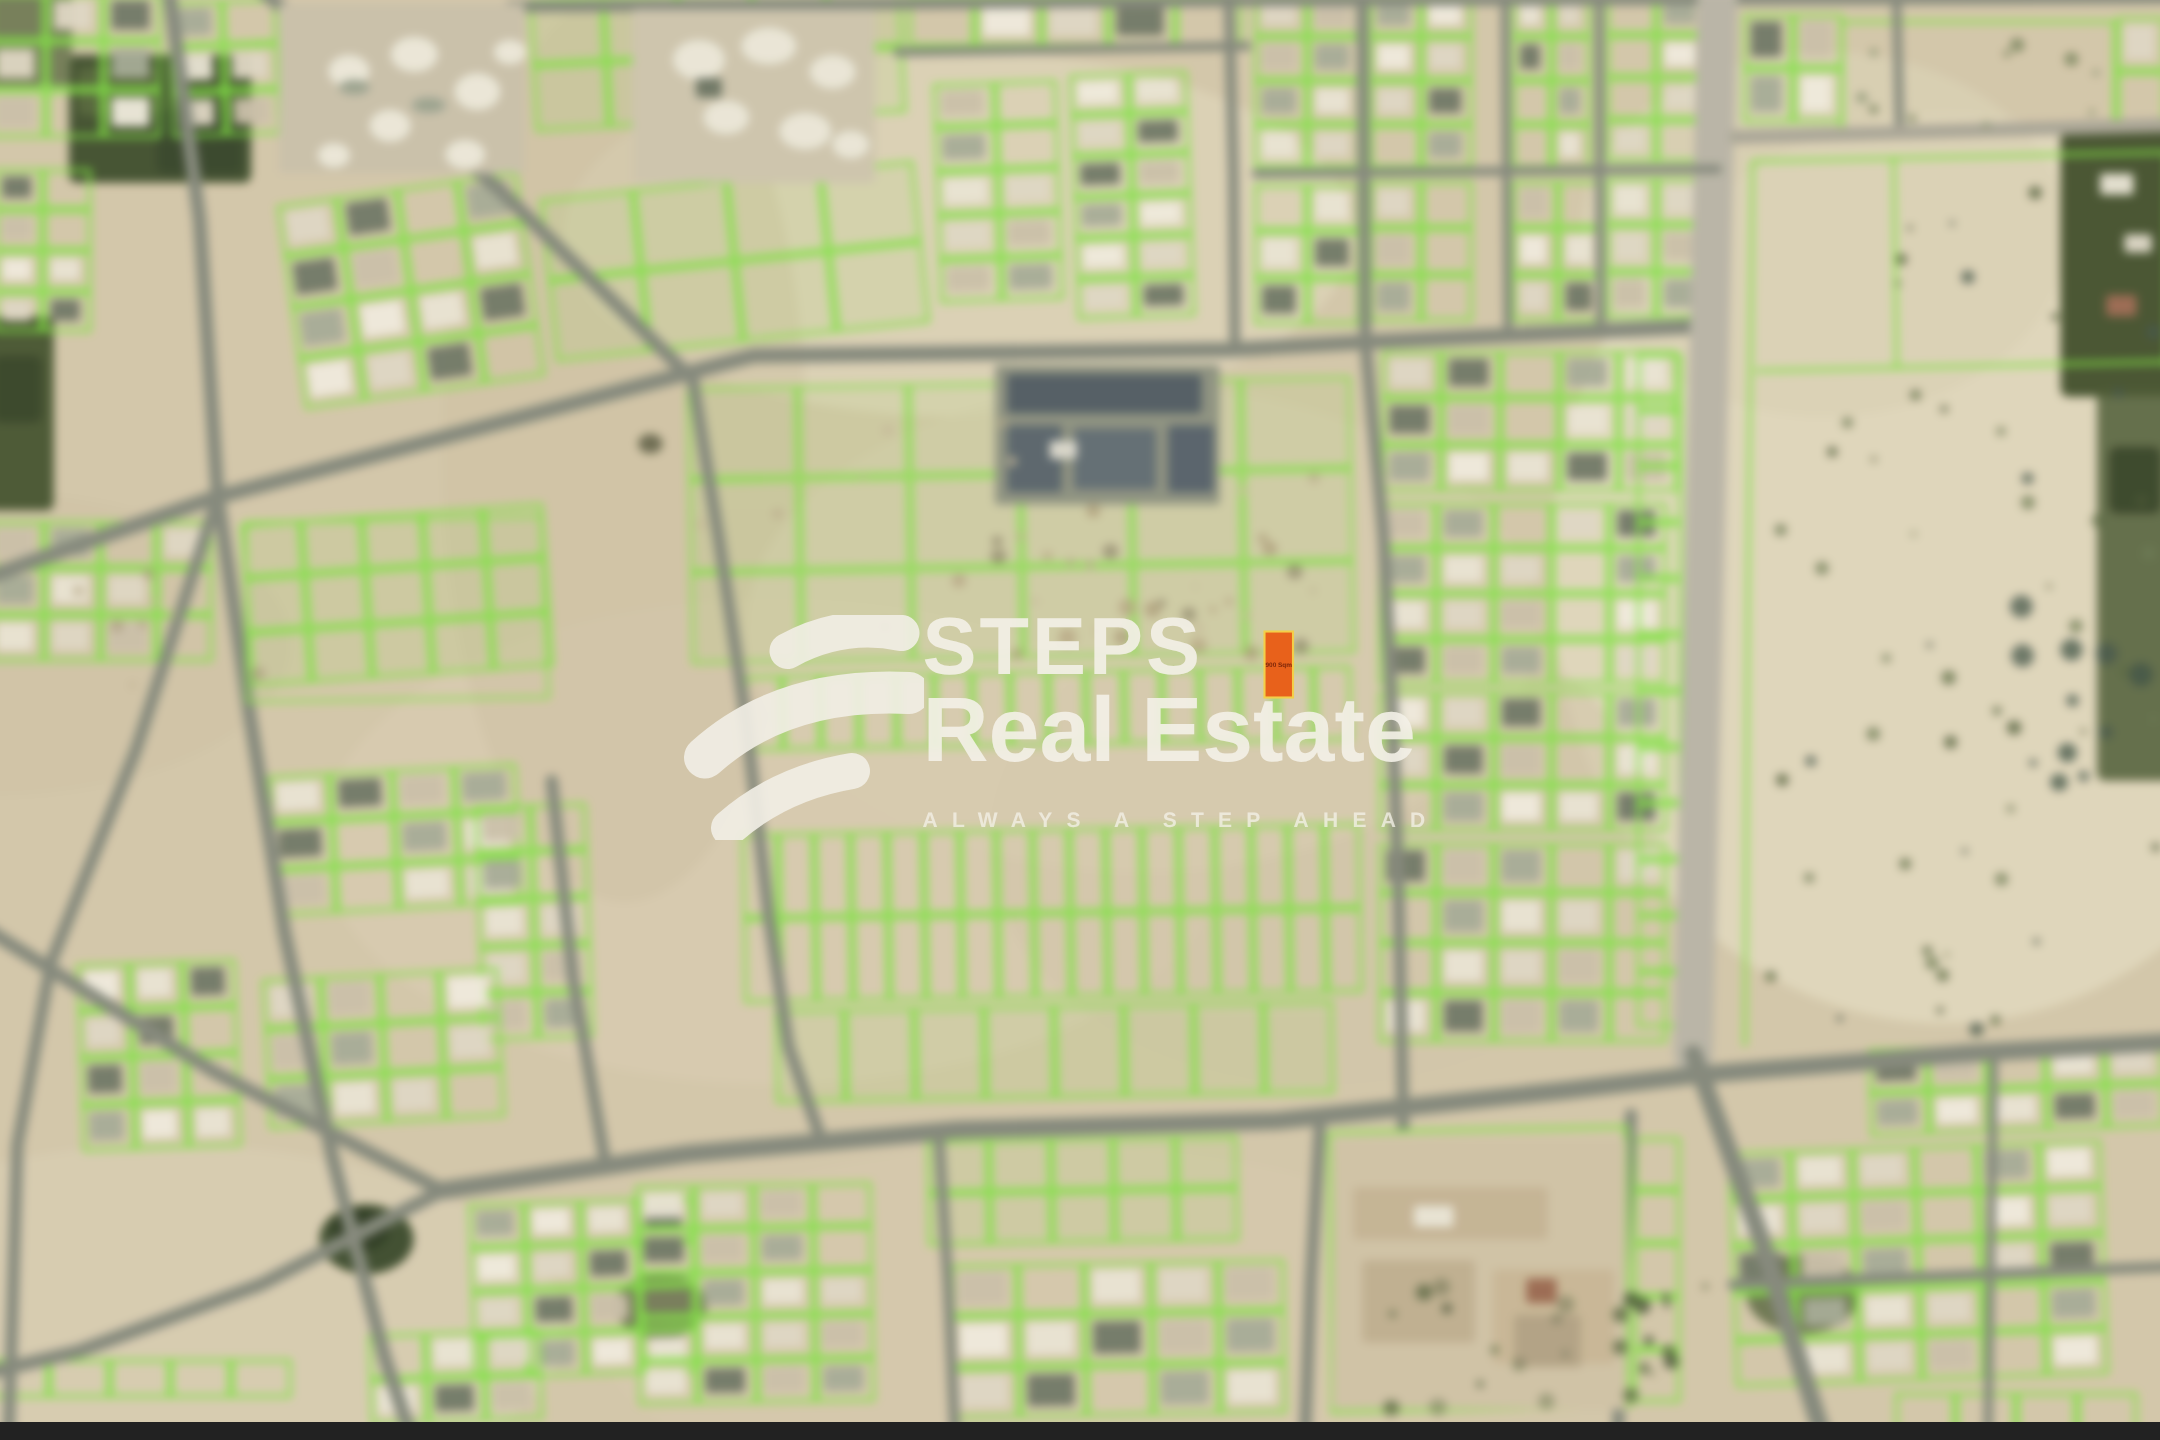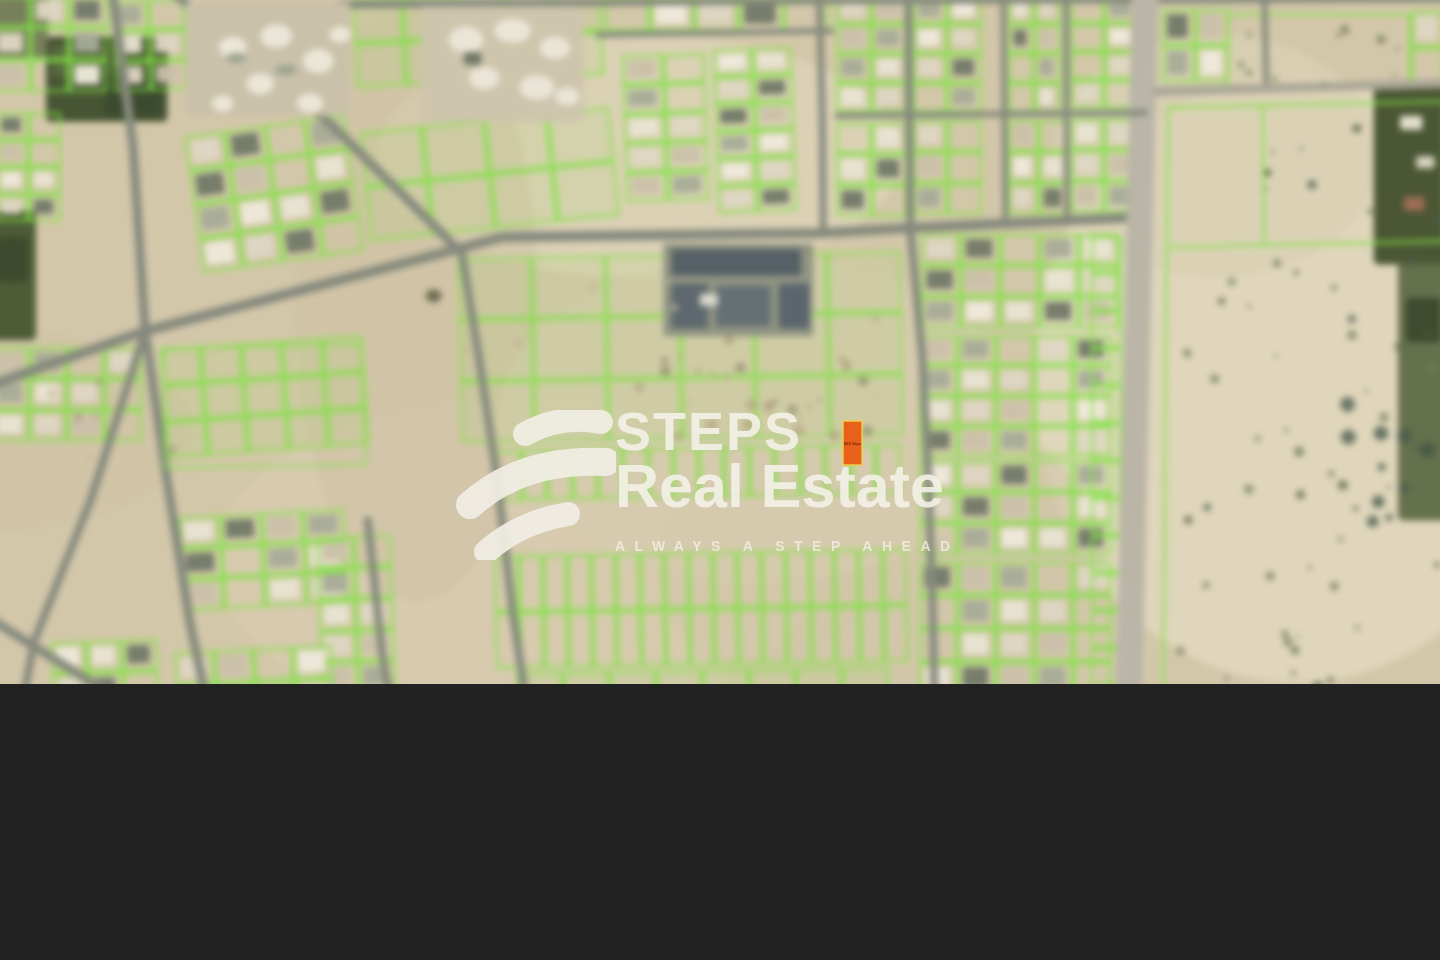--- a/index.html
+++ b/index.html
@@ -1,16 +1,16 @@
 <!DOCTYPE html>
 <html><head>
 <meta charset="utf-8">
 <style>
   html,body{margin:0;padding:0;background:#222;}
-  .stage{position:relative;width:1440px;height:684px;overflow:hidden;
+  .stage{position:relative;width:1440px;height:948px;overflow:hidden;
          background:#d3c6a7;font-family:"Liberation Sans",sans-serif;}
   .blur-wrap{position:absolute;left:0;top:0;width:1440px;height:960px;
              filter:blur(3px) saturate(0.97) contrast(0.96) brightness(1.02);
              transform:scale(1.012);transform-origin:center;}
   #map-svg{display:block;width:1440px;height:960px;}
   .overlay-svg{position:absolute;left:0;top:0;width:1440px;height:960px;
                filter:blur(0.4px);pointer-events:none;}
   .logo{position:absolute;left:450px;top:400px;width:640px;height:175px;
         color:#f4f1e8;opacity:0.9;}
   .logo-icon{position:absolute;left:6px;top:10px;}

